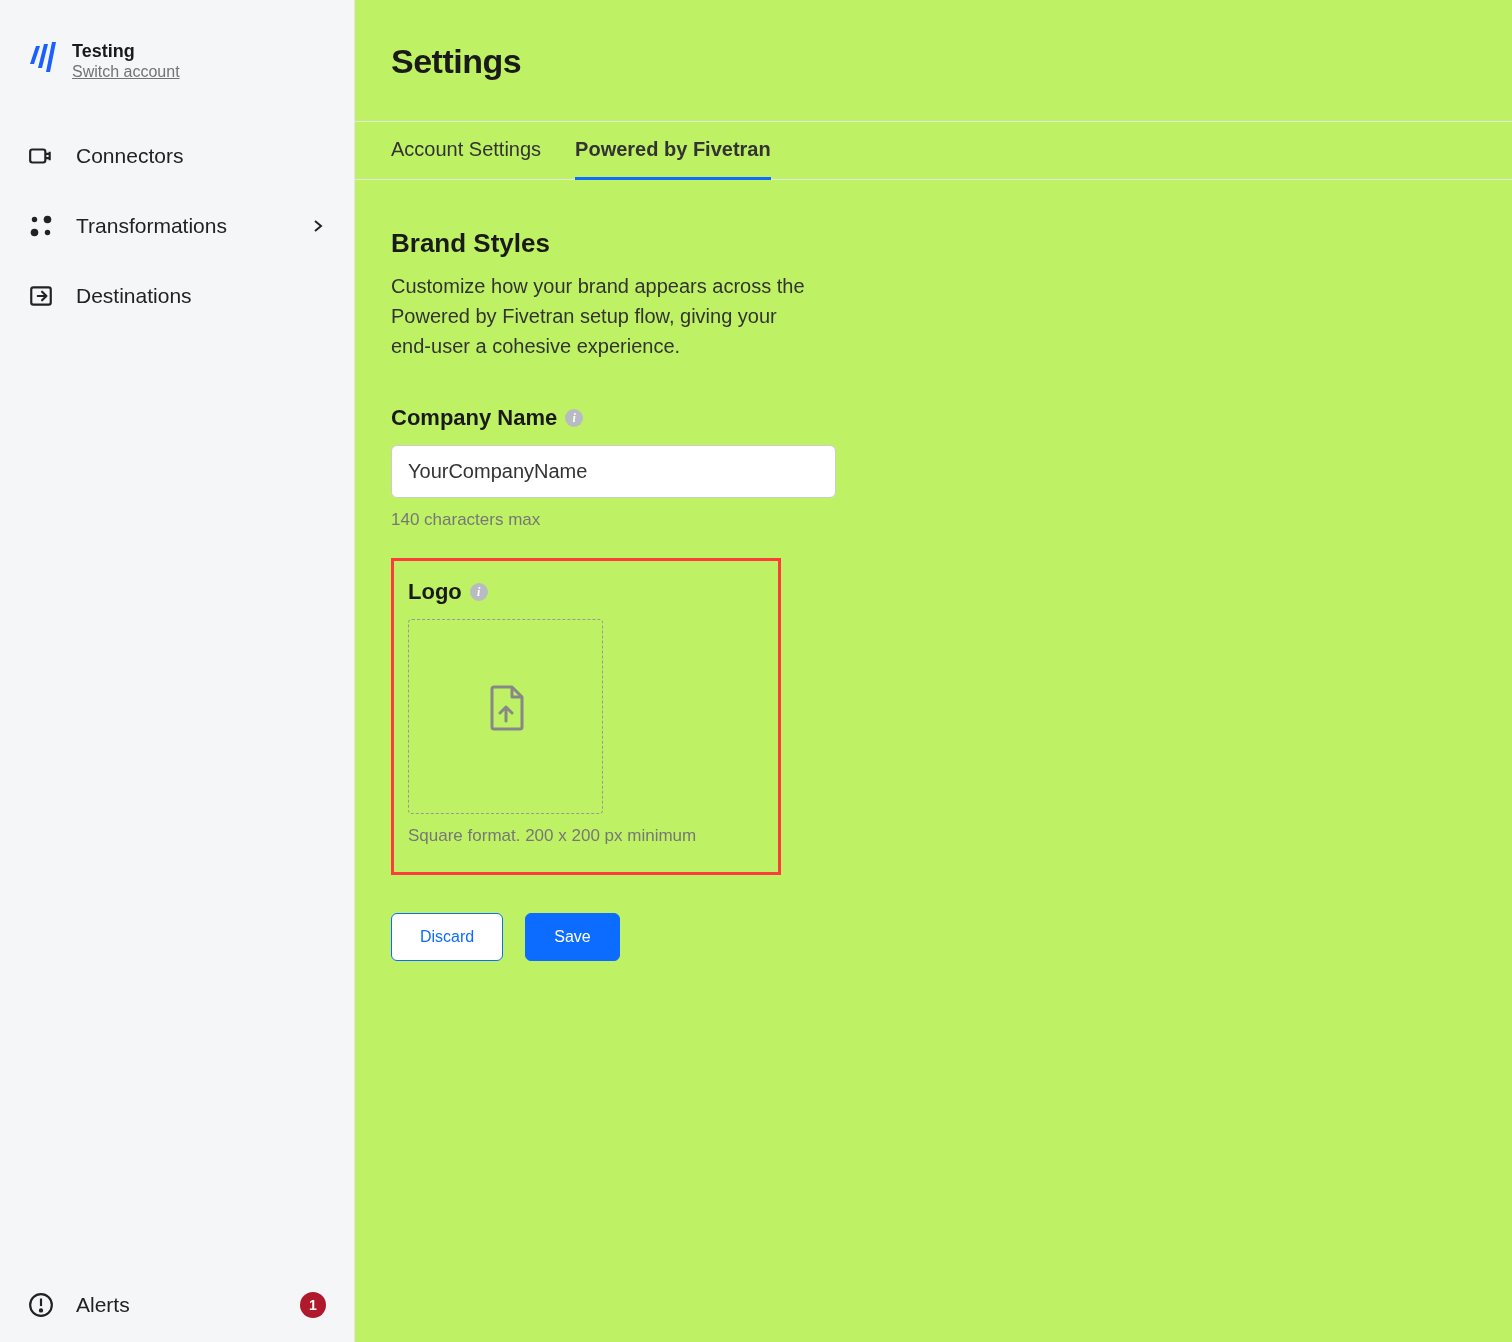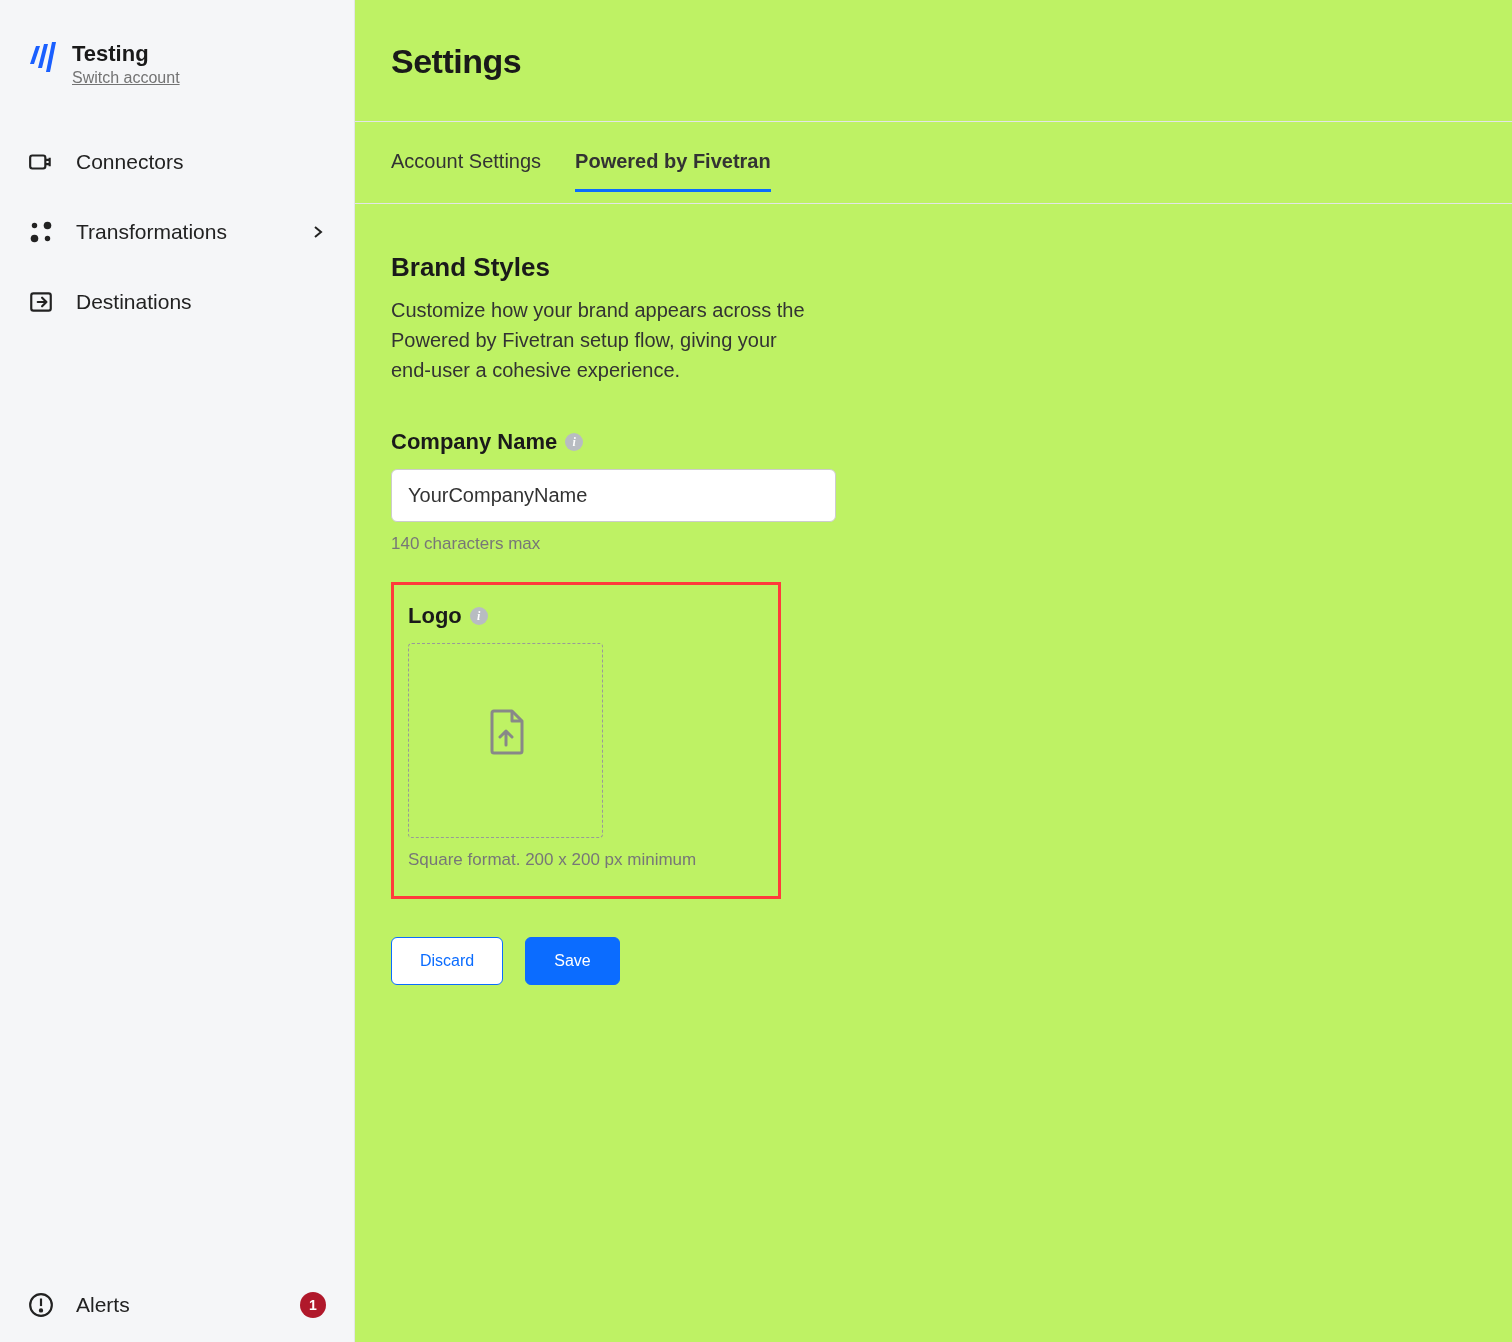--- a/index.html
+++ b/index.html
@@ -30,21 +30,21 @@
       align-items: flex-start;
       padding: 10px 28px 30px 28px;
       gap: 16px;
     }
     .logo-mark {
       width: 28px;
       height: 32px;
       flex-shrink: 0;
     }
     .account-name {
-      font-size: 22px;
+      font-size: 18px;
       font-weight: 700;
       color: #1a1a1a;
       line-height: 1.3;
     }
     .switch-link {
       font-size: 16px;
       color: #737373;
       text-decoration: underline;
       cursor: pointer;
     }
@@ -106,21 +106,21 @@
     .page-title {
       font-size: 34px;
       font-weight: 600;
       padding: 42px 36px 40px 36px;
       letter-spacing: -0.5px;
     }
     .tabs {
       display: flex;
       border-top: 1px solid #e3e5e8;
       border-bottom: 1px solid #e3e5e8;
-      padding: 12px 36px;
+      padding: 0 36px;
       gap: 34px;
     }
     .tab {
       padding: 16px 0;
       font-size: 20px;
       color: #333;
       cursor: pointer;
       border-bottom: 3px solid transparent;
       margin-bottom: -1px;
     }

